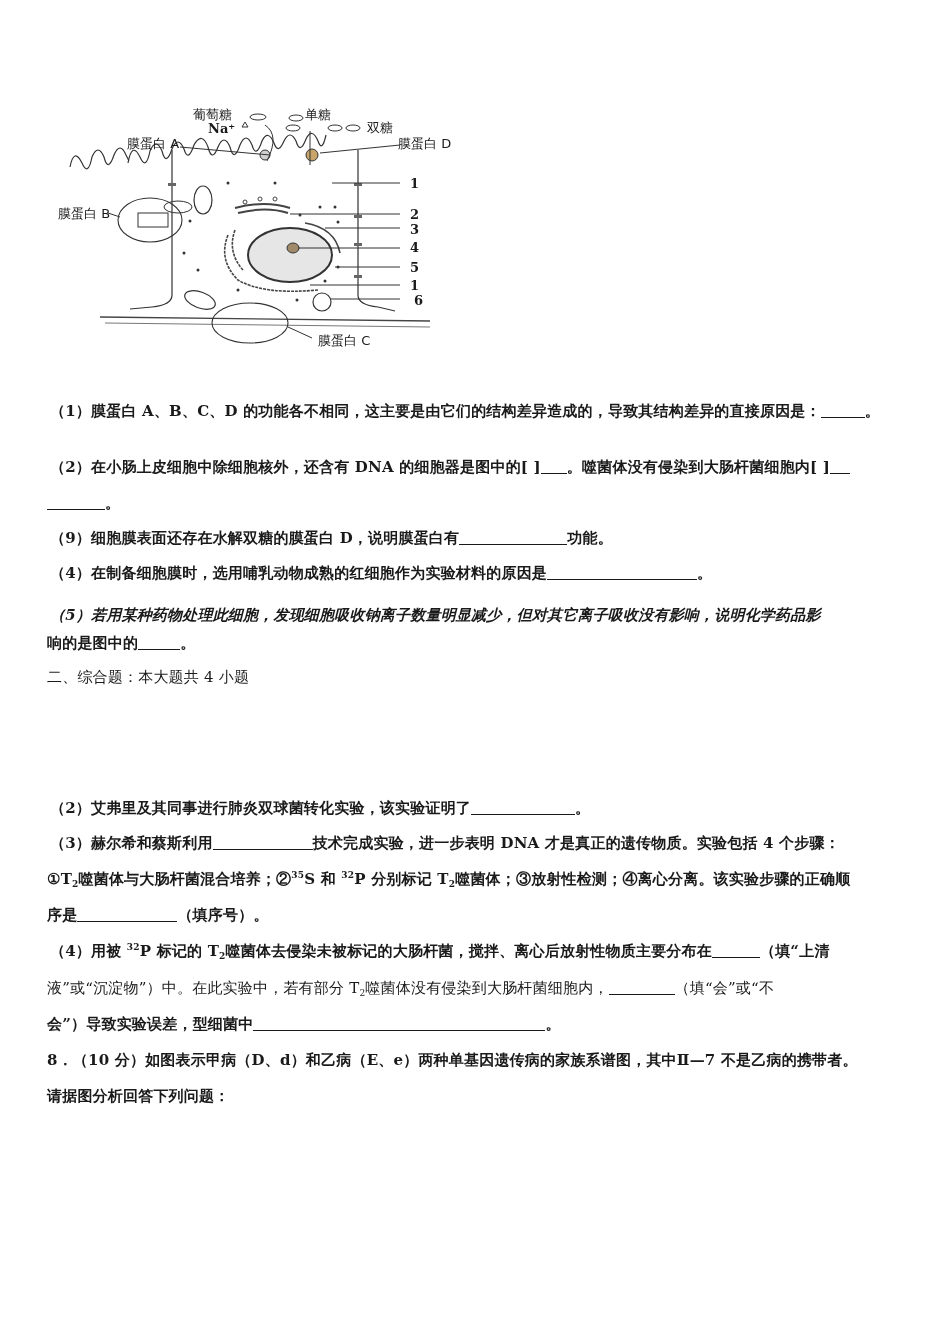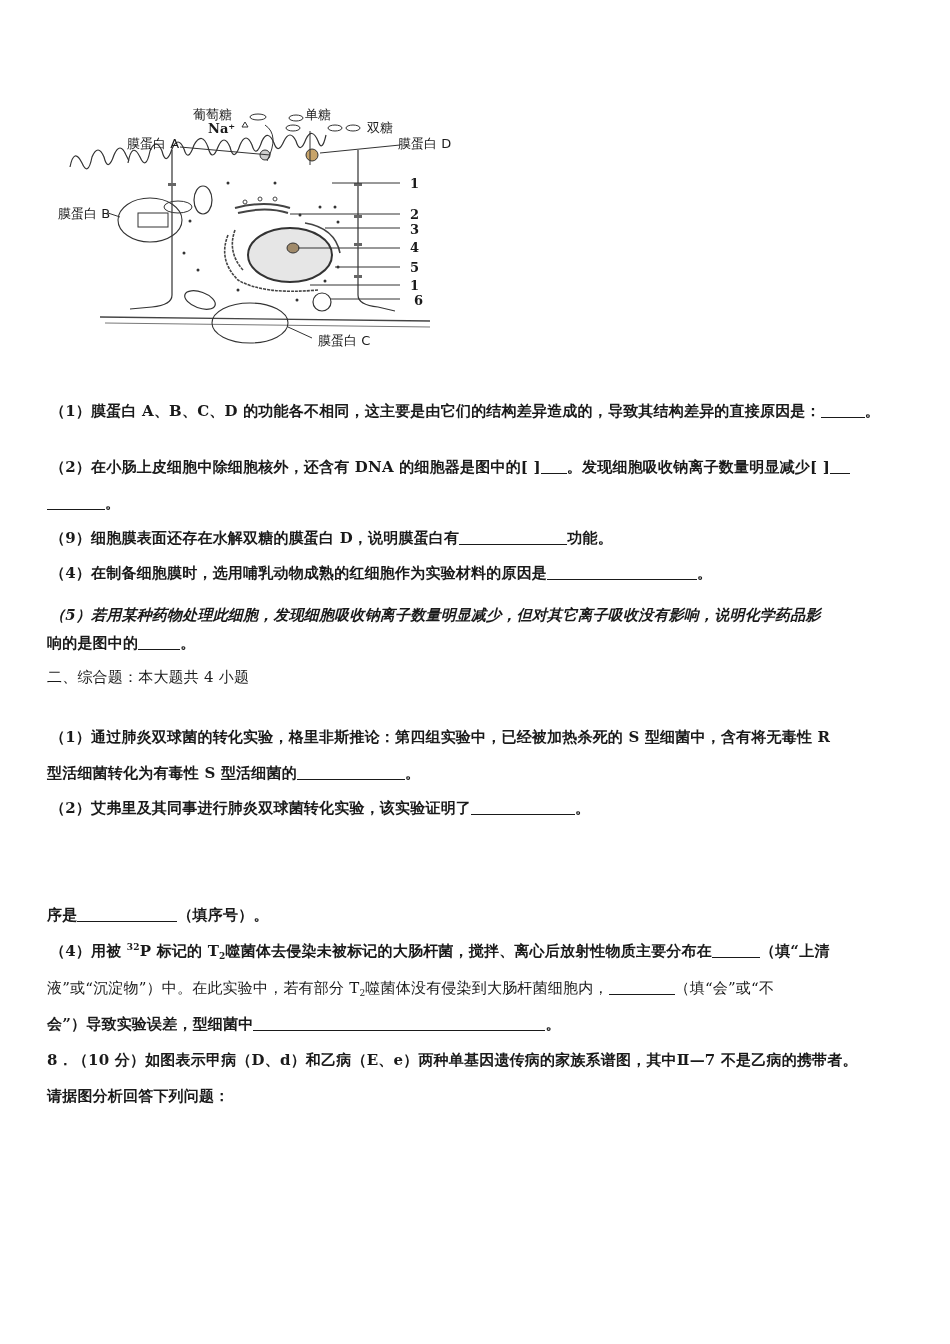--- a/index.html
+++ b/index.html
@@ -122,21 +122,21 @@
       <text x="360" y="195" class="lblb">1</text>
       <text x="364" y="210" class="lblb">6</text>
     </svg>
   </div>
 
   <div class="line" style="top:402px;">
     <span>（1）膜蛋白 A、B、C、D 的功能各不相同，这主要是由它们的结构差异造成的，导致其结构差异的直接原因是：</span><span class="blank" style="width:44px;"></span><span>。</span>
   </div>
 
   <div class="line" style="top:458px;">
-    <span>（2）在小肠上皮细胞中除细胞核外，还含有 DNA 的细胞器是图中的[ ]</span><span class="blank" style="width:26px;"></span><span>。发现细胞吸收钠离子数量明显减少[ ]</span><span class="blank" style="width:20px;"></span>
+    <span>（2）在小肠上皮细胞中除细胞核外，还含有 DNA 的细胞器是图中的[ ]</span><span class="blank" style="width:26px;"></span><span>。噬菌体没有侵染到大肠杆菌细胞内[ ]</span><span class="blank" style="width:20px;"></span>
   </div>
   <div class="line flush" style="top:494px;">
     <span class="blank" style="width:58px;"></span><span>。</span>
   </div>
 
   <div class="line" style="top:529px;">
     <span>（9）细胞膜表面还存在水解双糖的膜蛋白 D，说明膜蛋白有</span><span class="blank" style="width:108px;"></span><span>功能。</span>
   </div>
 
   <div class="line" style="top:564px;">
@@ -146,31 +146,31 @@
   <div class="line" style="top:606px;font-style:italic;">
     <span>（5）若用某种药物处理此细胞，发现细胞吸收钠离子数量明显减少，但对其它离子吸收没有影响，说明化学药品影</span>
   </div>
   <div class="line flush" style="top:634px;">
     <span>响的是图中的</span><span class="blank" style="width:42px;"></span><span>。</span>
   </div>
 
   <div class="line normal flush" style="top:668px;">二、综合题：本大题共 4 小题</div>
 
 
-  <div class="line" style="top:728px;">
-    <span>（1）通过肺炎双球菌的转化实验，格里非斯推论：第四组实验中，已经被加热杀死的 S 型细菌中，含有将无毒性 R</span>
-  </div>
-  <div class="line flush" style="top:764px;">
-    <span>型活细菌转化为有毒性 S 型活细菌的</span><span class="blank" style="width:108px;"></span><span>。</span>
-  </div>
 
   <div class="line" style="top:799px;">
     <span>（2）艾弗里及其同事进行肺炎双球菌转化实验，该实验证明了</span><span class="blank" style="width:104px;"></span><span>。</span>
   </div>
 
+  <div class="line" style="top:834px;">
+    <span>（3）赫尔希和蔡斯利用</span><span class="blank" style="width:100px;"></span><span>技术完成实验，进一步表明 DNA 才是真正的遗传物质。实验包括 4 个步骤：</span>
+  </div>
+  <div class="line flush" style="top:870px;">
+    <span>①T</span><sub>2</sub><span>噬菌体与大肠杆菌混合培养；②</span><sup>35</sup><span>S 和 </span><sup>32</sup><span>P 分别标记 T</span><sub>2</sub><span>噬菌体；③放射性检测；④离心分离。该实验步骤的正确顺</span>
+  </div>
   <div class="line flush" style="top:906px;">
     <span>序是</span><span class="blank" style="width:100px;"></span><span>（填序号）。</span>
   </div>
 
   <div class="line" style="top:942px;">
     <span>（4）用被 </span><sup>32</sup><span>P 标记的 T</span><sub>2</sub><span>噬菌体去侵染未被标记的大肠杆菌，搅拌、离心后放射性物质主要分布在</span><span class="blank" style="width:48px;"></span><span>（填“上清</span>
   </div>
   <div class="line flush normal" style="top:979px;text-align:right;">
     <span>液”或“沉淀物”）中。在此实验中，若有部分 T</span><sub>2</sub><span>噬菌体没有侵染到大肠杆菌细胞内，</span><span class="blank" style="width:66px;"></span><span>（填“会”或“不</span>
   </div>

